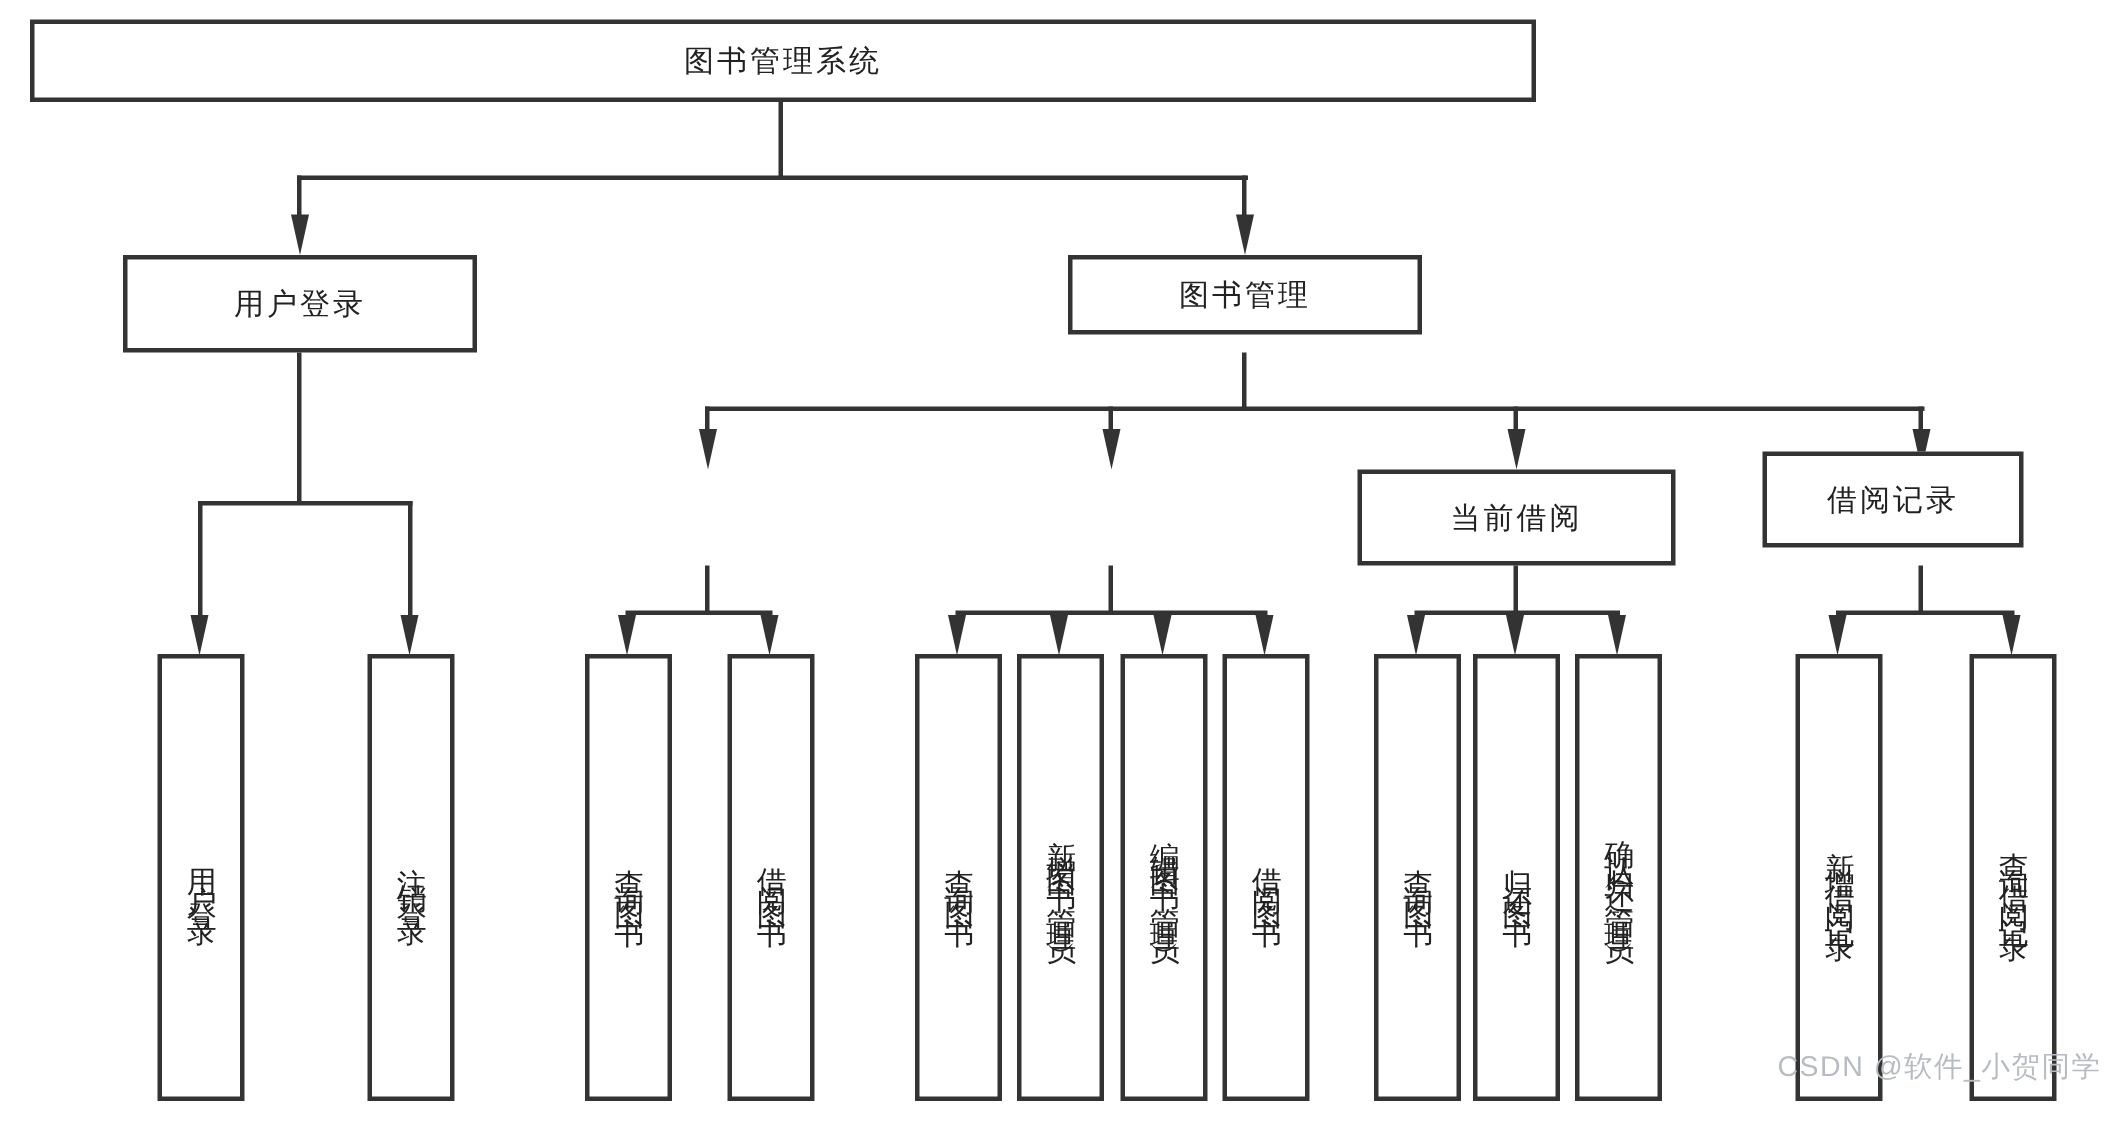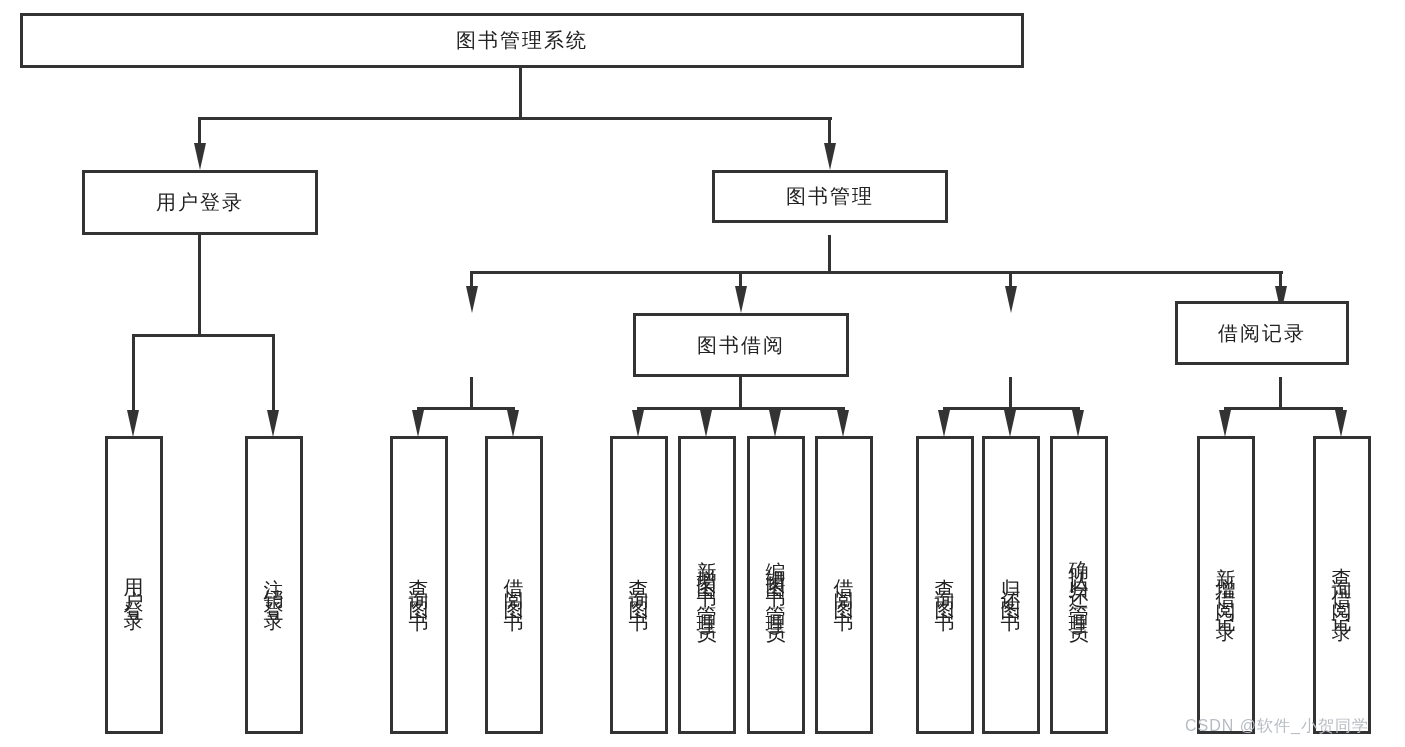--- a/index.html
+++ b/index.html
@@ -37,22 +37,22 @@
   .vl{position:absolute;width:3px;background:var(--line);}
   .hl{position:absolute;height:3px;background:var(--line);}
   .ah{
     position:absolute;width:0;height:0;
     border-left:6.5px solid transparent;
     border-right:6.5px solid transparent;
     border-top:27px solid var(--line);
   }
   .watermark{
     position:absolute;
-    left:1185px;top:716px;
-    font-size:16px;
+    left:1185px;top:698px;
+    font-size:19px;
     color:var(--wm);
     letter-spacing:1px;
     white-space:nowrap;
     z-index:10;
   }
 </style>
 </head>
 <body>
 
 <div class="canvas">
@@ -86,22 +86,22 @@
   <div class="hl" style="left:470px;top:271px;width:813px"></div>
   <div class="vl" style="left:470px;top:271px;height:20px"></div>
   <div class="ah" style="left:466px;top:286px"></div>
   <div class="vl" style="left:739px;top:271px;height:20px"></div>
   <div class="ah" style="left:735px;top:286px"></div>
   <div class="vl" style="left:1009px;top:271px;height:20px"></div>
   <div class="ah" style="left:1005px;top:286px"></div>
   <div class="vl" style="left:1279px;top:271px;height:20px"></div>
   <div class="ah" style="left:1275px;top:286px"></div>
 
-  <div class="box" style="left:633px;top:313px;width:216px;height:64px">
-    <span>图书借阅</span>
+  <div class="box" style="left:905px;top:313px;width:212px;height:64px">
+    <span>当前借阅</span>
   </div>
   <div class="box" style="left:1175px;top:301px;width:174px;height:64px">
     <span>借阅记录</span>
   </div>
 
   <div class="vl" style="left:470px;top:377px;height:32px"></div>
   <div class="hl" style="left:417px;top:407px;width:98px"></div>
   <div class="ah" style="left:412px;top:410px"></div>
   <div class="ah" style="left:507px;top:410px"></div>
 

